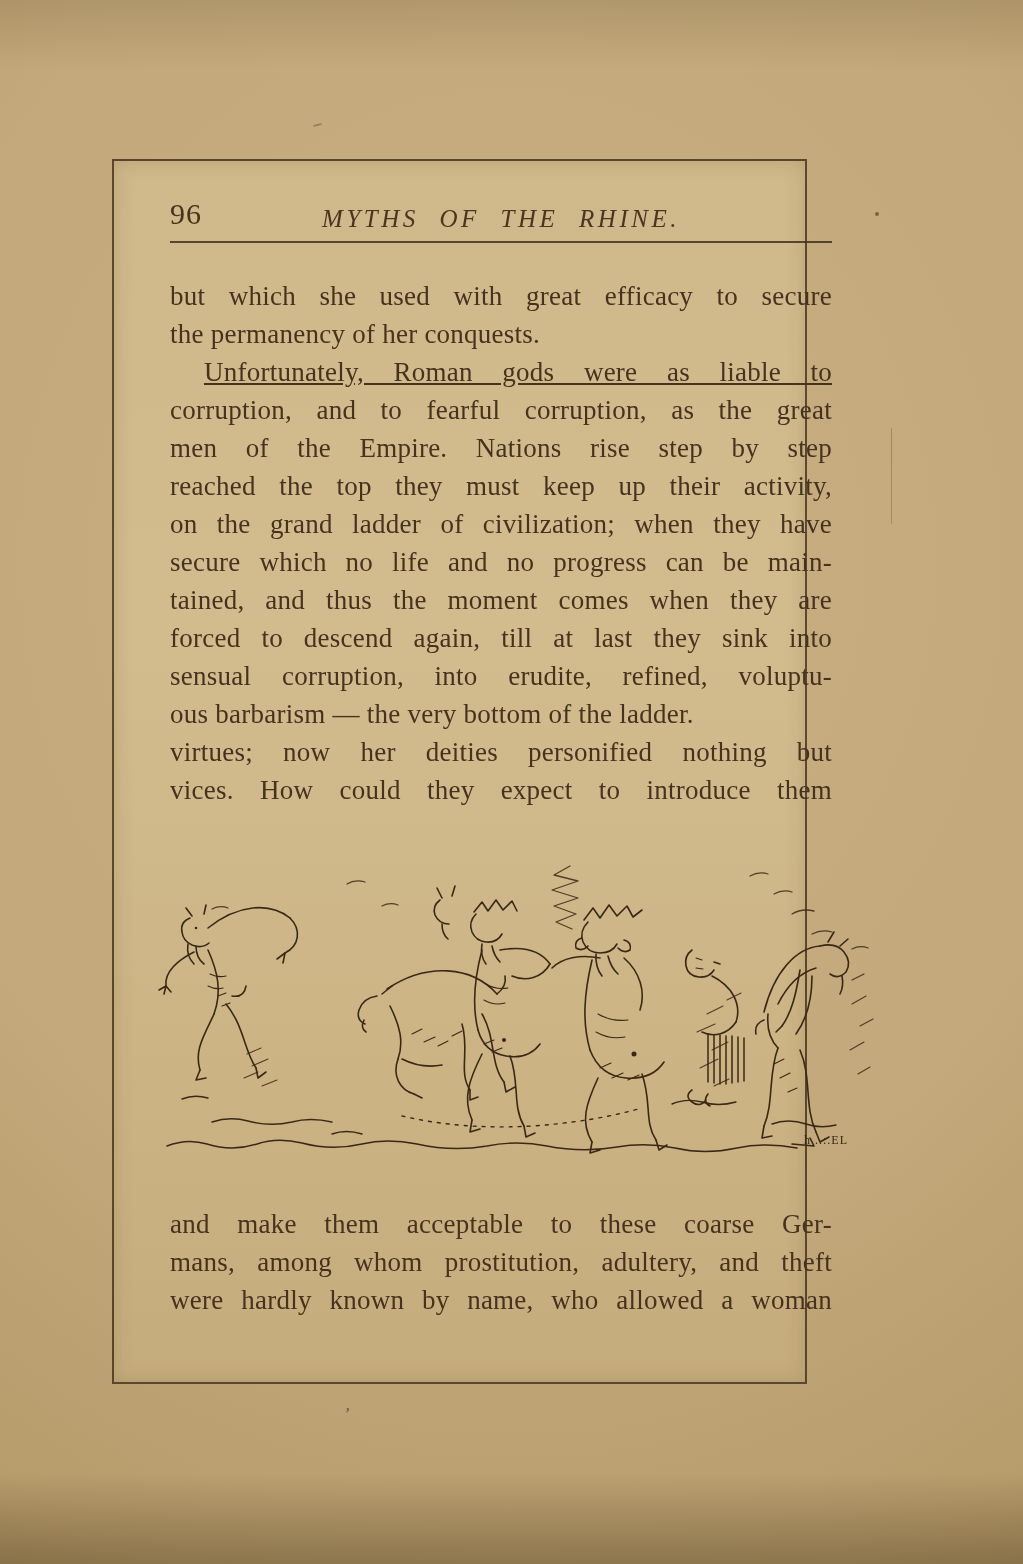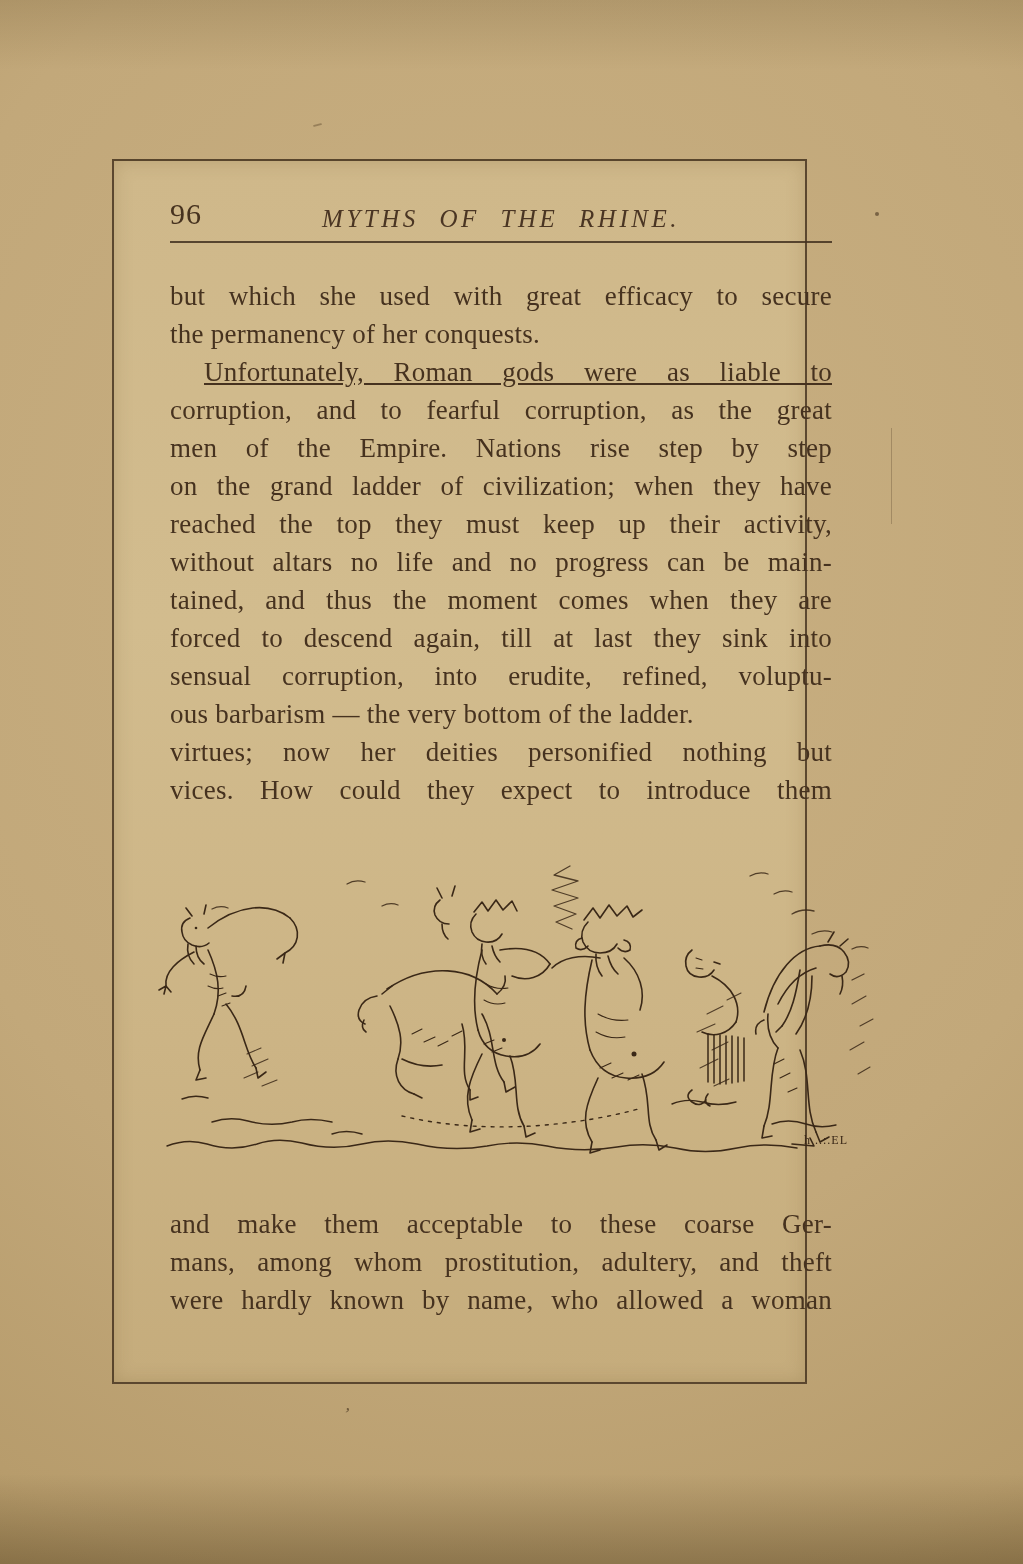--- a/index.html
+++ b/index.html
@@ -76,23 +76,23 @@
   <div class="running-head">MYTHS OF THE RHINE.</div>
   <div class="head-rule"></div>
   <div class="artifact dot-a"></div>
 
   <div class="text-block block-a">
     <div class="line">but which she used with great efficacy to secure</div>
     <div class="line end">the permanency of her conquests.</div>
     <div class="line indent">Unfortunately, Roman gods were as liable to</div>
     <div class="line">corruption, and to fearful corruption, as the great</div>
     <div class="line">men of the Empire.  Nations rise step by step</div>
+    <div class="line">reached the top they must keep up their activity,</div>
     <div class="line">on the grand ladder of civilization; when they have</div>
-    <div class="line">reached the top they must keep up their activity,</div>
-    <div class="line">without altars no life and no progress can be main-</div>
+    <div class="line">secure which no life and no progress can be main-</div>
     <div class="line">tained, and thus the moment comes when they are</div>
     <div class="line">forced to descend again, till at last they sink into</div>
     <div class="line">sensual corruption, into erudite, refined, voluptu-</div>
     <div class="line end">ous barbarism — the very bottom of the ladder.</div>
     <div class="line">virtues; now her deities personified nothing but</div>
     <div class="line">vices.  How could they expect to introduce them</div>
   </div>
 
   <div class="illustration">
     <svg viewBox="0 0 740 312" xmlns="http://www.w3.org/2000/svg">

